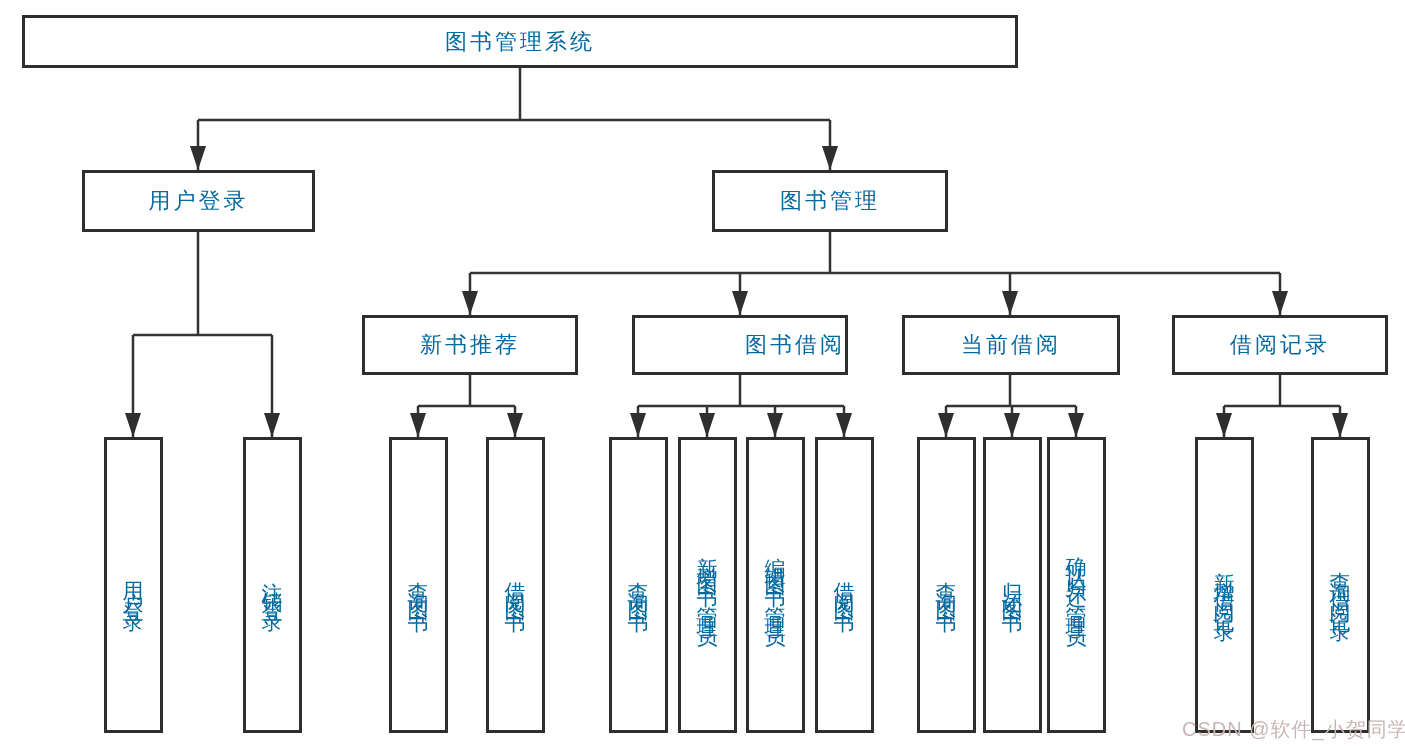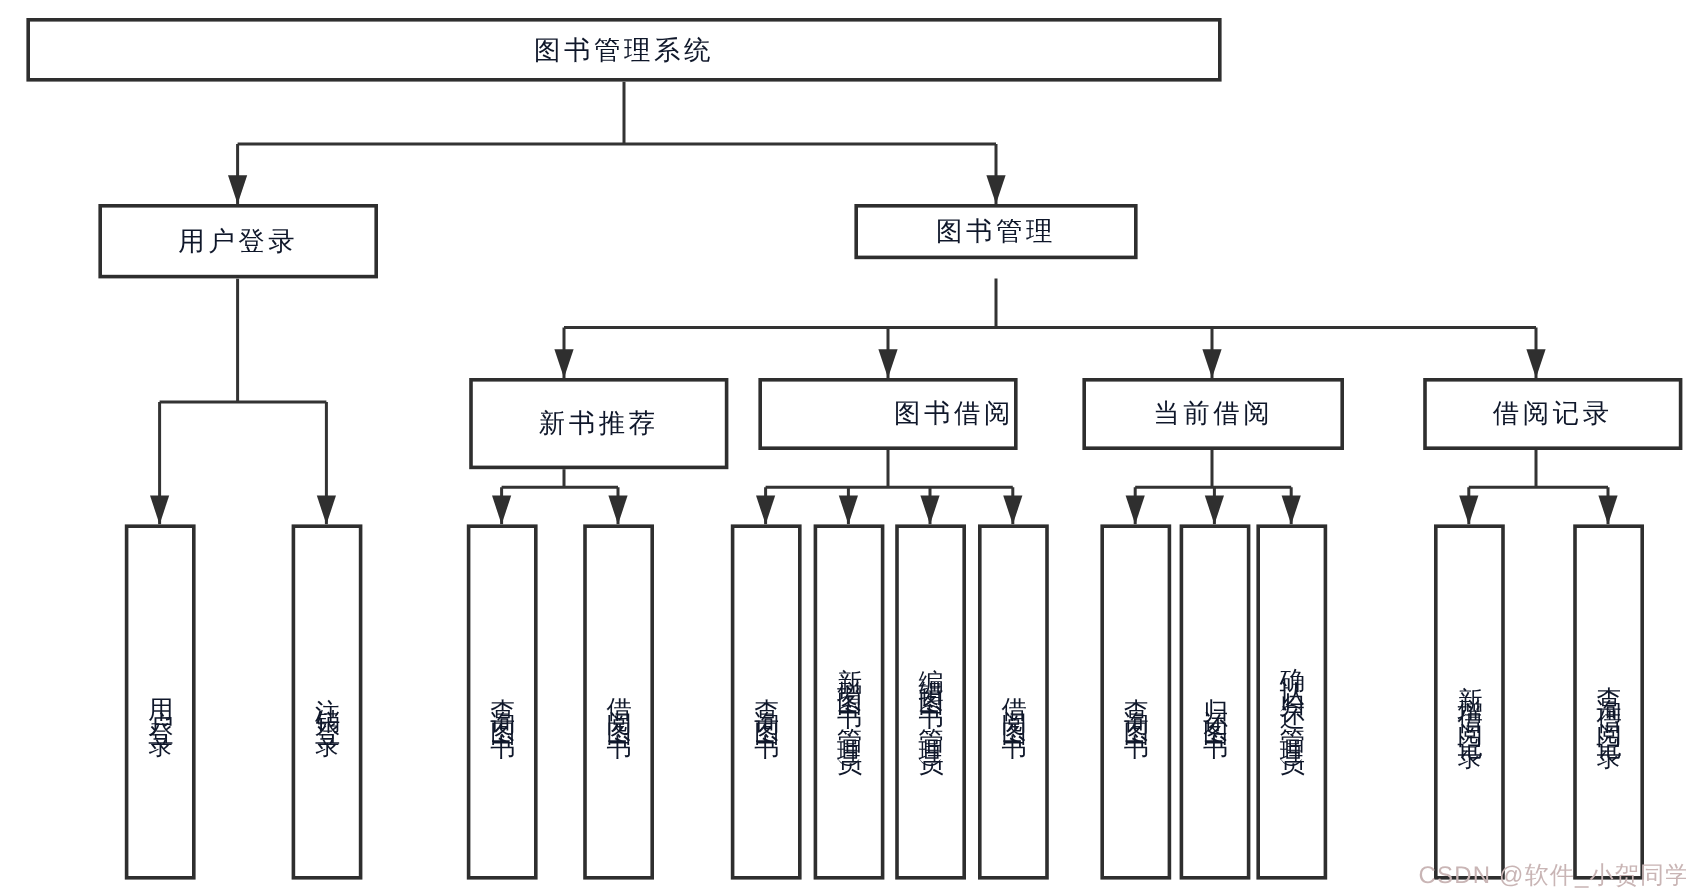--- a/index.html
+++ b/index.html
@@ -18,31 +18,31 @@
     z-index: 1;
   }
   .box {
     position: absolute;
     box-sizing: border-box;
     background: #ffffff;
     border: 3px solid #2e2e2e;
     display: flex;
     align-items: center;
     justify-content: center;
-    color: #0f172a;
+    color: #0369a1;
     z-index: 2;
   }
   .h-label { font-size: 22px; letter-spacing: 3px; white-space: nowrap; }
   .root-box  { left: 22px;  top: 15px;  width: 996px; height: 53px; }
   .lv2-user  { left: 82px;  top: 170px; width: 233px; height: 62px; }
-  .lv2-book  { left: 712px; top: 170px; width: 236px; height: 46px; }
-  .lv3-a { left: 362px;  top: 315px; width: 216px; height: 76px; margin-left: 29px; }
+  .lv2-book  { left: 712px; top: 170px; width: 236px; height: 62px; }
+  .lv3-a { left: 362px;  top: 315px; width: 216px; height: 60px; }
   .lv3-b { left: 632px;  top: 315px; width: 216px; height: 60px; justify-content: flex-end; }
   .lv3-c { left: 902px;  top: 315px; width: 218px; height: 60px; }
-  .lv3-d { left: 1172px; top: 315px; width: 216px; height: 60px; margin-left: 14px; }
+  .lv3-d { left: 1172px; top: 315px; width: 216px; height: 60px; }
   .leaf { top: 437px; width: 59px; height: 296px; }
   .vtext {
     writing-mode: vertical-rl;
     text-orientation: mixed;
     font-size: 21px;
     letter-spacing: 10px;
     line-height: 1;
     white-space: nowrap;
   }
   .leaf-ul1 { left: 104px; }

